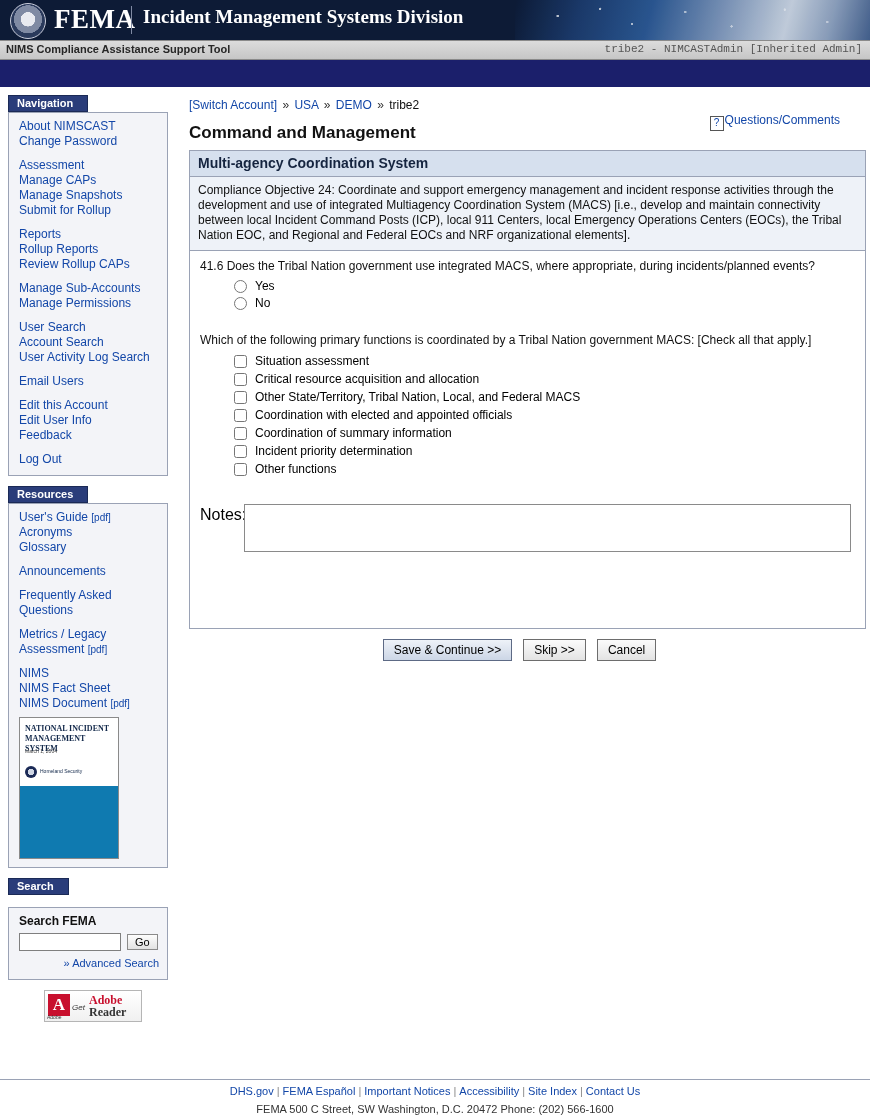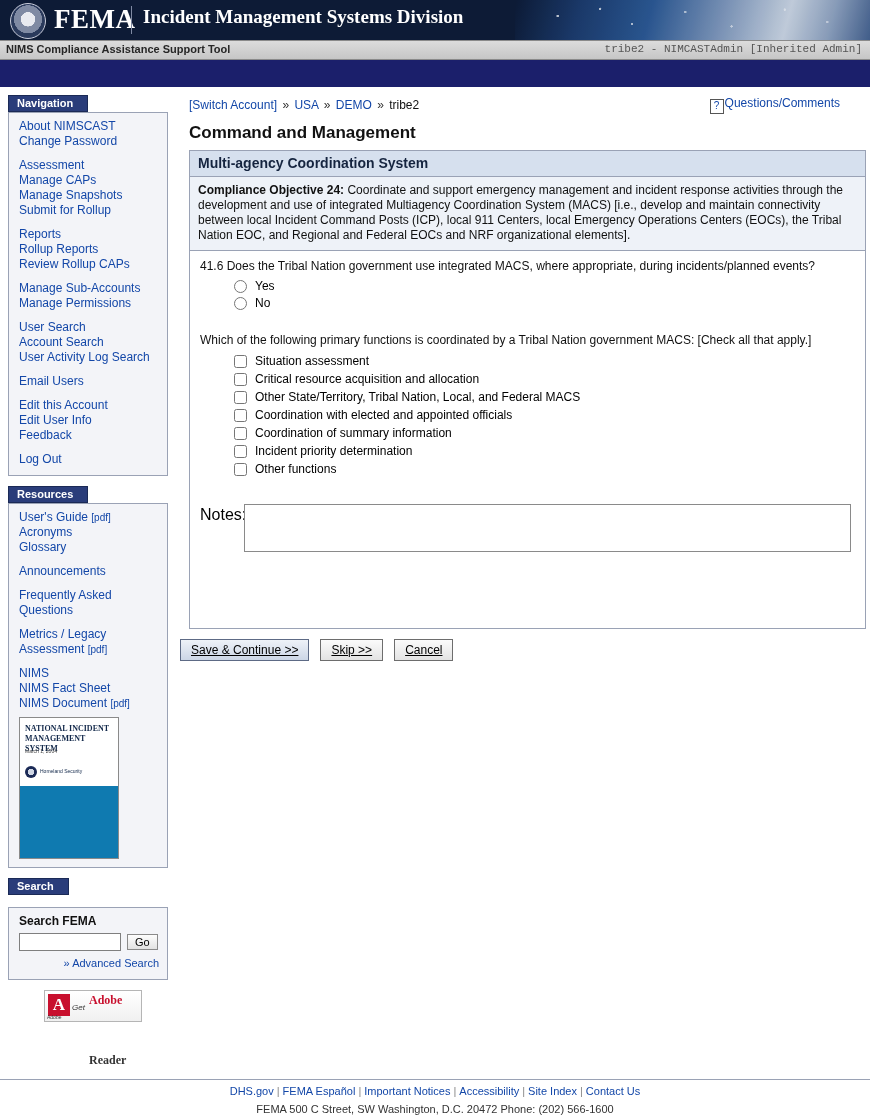--- a/index.html
+++ b/index.html
@@ -300,21 +300,20 @@
     color: #c8102e;
   }
   .adobe-badge .a-reader {
     position: absolute;
     left: 44px;
     top: 14px;
     font-family: "Liberation Serif", serif;
     font-size: 12px;
     font-weight: bold;
     color: #333333;
-    margin-top: 48px;
   }
 
   
   .main {
     position: absolute;
     left: 180px;
     top: 8px;
     width: 682px;
   }
   .crumbs-row {
@@ -329,21 +328,21 @@
   }
   .crumbs a {
     color: #1347a8;
     text-decoration: none;
   }
   .crumbs .sep { color: #333333; margin: 0 2px; }
   .crumbs .cur { color: #111111; }
   .qc {
     position: absolute;
     right: 22px;
-    top: 1px;
+    top: 18px;
     font-size: 12px;
     white-space: nowrap;
   }
   .qc-icon {
     display: inline-block;
     width: 12px;
     height: 13px;
     border: 1px solid #555555;
     background: #ffffff;
     font-size: 10px;
@@ -377,21 +376,21 @@
     color: #15243f;
   }
   .card-obj {
     background: #eef2f8;
     border-bottom: 1px solid #9aa2b5;
     padding: 6px 10px 7px 8px;
     font-size: 12px;
     line-height: 15px;
     color: #111111;
   }
-  .card-obj b { font-weight: bold; }
+  .card-obj b { font-weight: normal; }
   .card-body {
     padding: 8px 10px 14px 8px;
     min-height: 355px;
   }
   .question {
     font-size: 12px;
     color: #111111;
     margin: 0 0 6px 2px;
   }
   .radio-row, .check-row {
@@ -428,24 +427,23 @@
     border: 1px solid #8a8a8a;
     background: #ffffff;
     font-family: "Liberation Sans", sans-serif;
     font-size: 12px;
     padding: 3px;
     resize: none;
     box-sizing: border-box;
   }
   .btn-row {
     display: flex;
-    justify-content: flex-start;
+    justify-content: center;
     gap: 11px;
     margin: 10px 3px 0 0;
-    text-decoration: underline;
   }
   .btn {
     border: 1px solid #6d6d6d;
     background: linear-gradient(#fbfbfb, #e3e3e3);
     font-family: "Liberation Sans", sans-serif;
     font-size: 12px;
     padding: 3px 10px;
     cursor: pointer;
   }
   .btn.primary {

